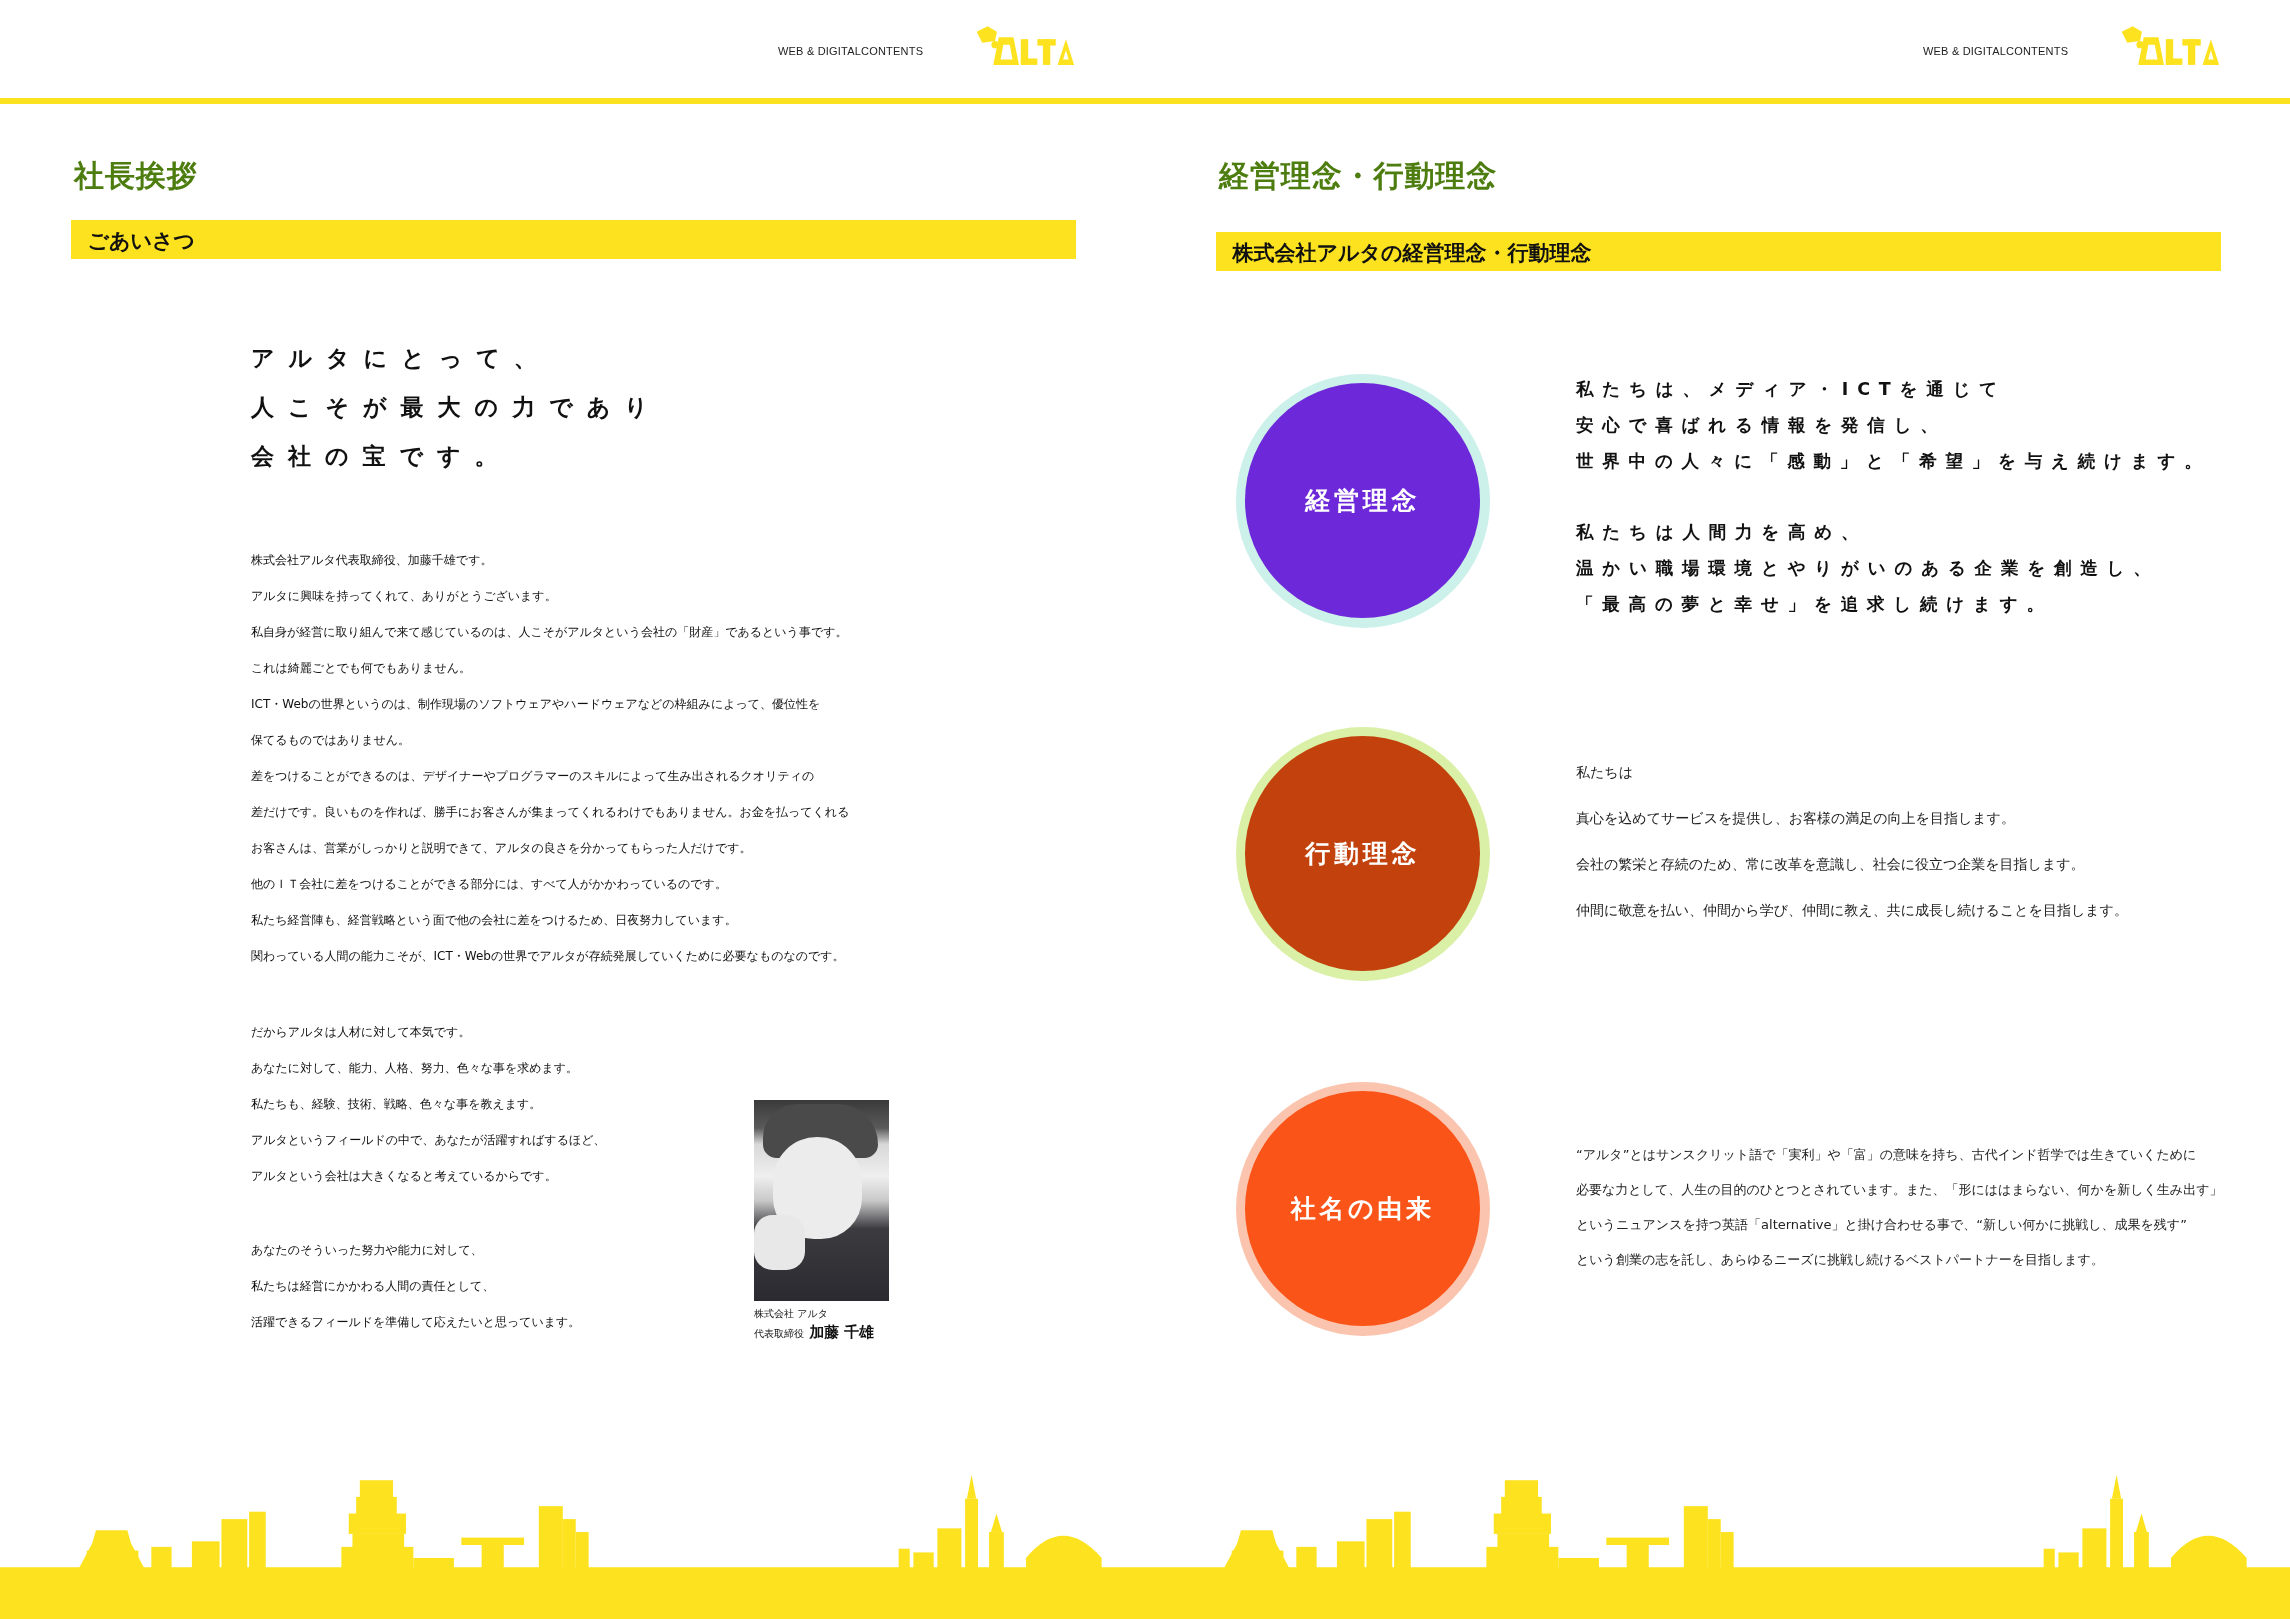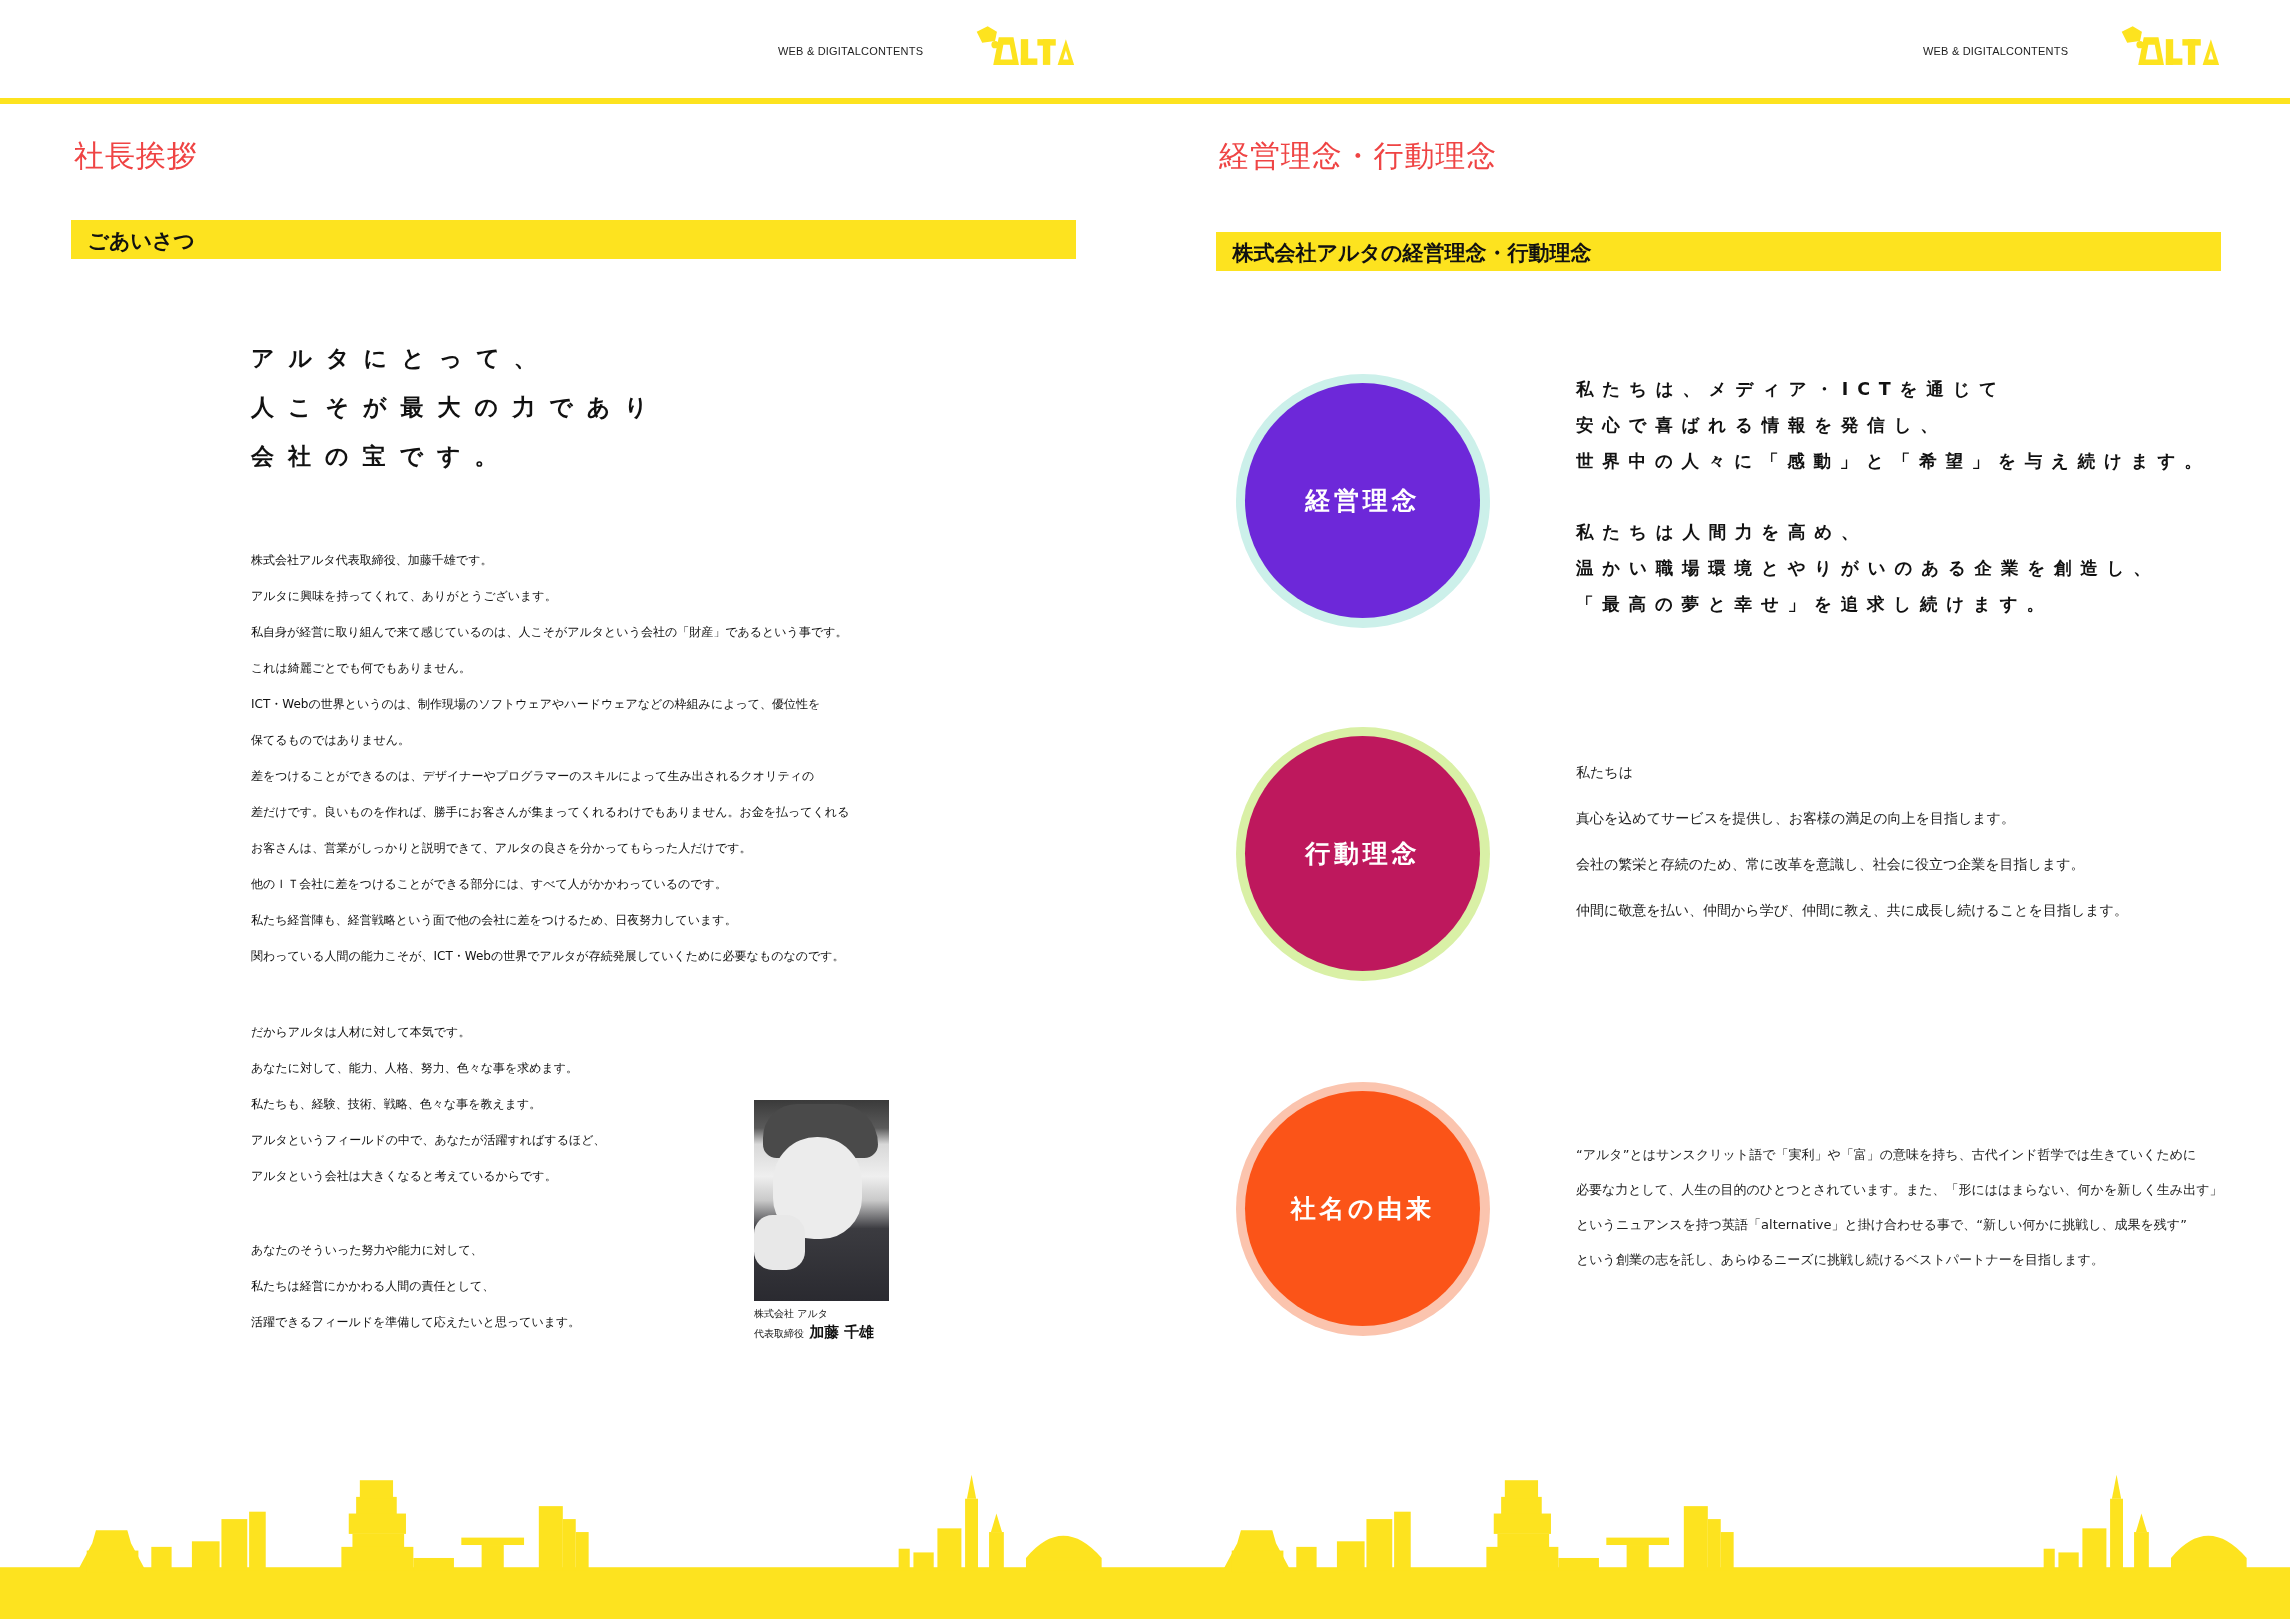--- a/index.html
+++ b/index.html
@@ -7,22 +7,22 @@
          font-family:"DejaVu Sans","Liberation Sans",sans-serif; color:#1a1a1a; }
   .page { position:absolute; top:0; width:1145px; height:1620px; }
   .page.left { left:0; }
   .page.right { left:1145px; }
 
   .hdr-text { position:absolute; top:45px; left:778px; font-size:11px; letter-spacing:0.2px;
               font-family:"Liberation Sans",sans-serif; color:#222; white-space:nowrap; }
   .logo { position:absolute; top:26px; left:973px; width:103px; height:41px; }
   .hdr-line { position:absolute; top:98px; left:0; width:1145px; height:5.5px; background:#fde31f; }
 
-  .page-title { position:absolute; top:136px; left:74px; font-size:30px; font-weight:normal;
-                font-family:"DejaVu Serif","Liberation Serif",serif; color:#ef4444; letter-spacing:0.9px; white-space:nowrap; }
+  .page-title { position:absolute; top:156px; left:74px; font-size:30px; font-weight:bold;
+                font-family:"DejaVu Serif","Liberation Serif",serif; color:#4d7c0f; letter-spacing:0.9px; white-space:nowrap; }
   .section-bar { position:absolute; top:220px; left:71px; width:1005px; height:39px; background:#fde31f; }
   .section-bar span { position:absolute; left:16.6px; top:6.5px; font-size:21px; font-weight:bold; color:#111; white-space:nowrap; }
 
   
   .lead { position:absolute; top:334px; left:251px; }
   .lead div { font-size:23px; font-weight:bold; letter-spacing:14px; line-height:49px; white-space:nowrap; color:#111; }
   .body-text { position:absolute; left:251px; font-size:12px; line-height:36px; white-space:nowrap; color:#111; }
   .photo { position:absolute; left:754px; top:1100px; width:135px; height:201px;
            background:linear-gradient(180deg,#3a3a3a 0%,#5a5a5a 14%,#d8d8d8 22%,#efefef 38%,#c9c9c9 50%,#3b3b40 64%,#2a2a30 100%); overflow:hidden; }
   .photo .face { position:absolute; left:18.5px; top:37px; width:89px; height:102px; border-radius:44px 44px 41px 41px; background:#ececec; }
@@ -32,21 +32,21 @@
   .sig1 { top:1307px; font-size:10px; }
   .sig2 { top:1323px; font-size:10px; }
   .sig2 b { font-size:14.8px; margin-left:5.5px; }
 
   
   .circle { position:absolute; left:91px; width:254px; height:254px; border-radius:50%; }
   .circle .inner { position:absolute; left:9.2px; top:9.2px; width:235px; height:235px; border-radius:50%;
                    display:flex; align-items:center; justify-content:center; }
   .circle .inner span { color:#fff; font-weight:bold; font-size:25px; letter-spacing:3.7px; white-space:nowrap; }
   .c1 { top:374px; background:#ccf0ea; } .c1 .inner { background:#6d28d9; }
-  .c2 { top:727px; background:#d9f0a6; } .c2 .inner { background:#be185d; }
+  .c2 { top:727px; background:#d9f0a6; } .c2 .inner { background:#c2410c; }
   .c3 { top:1082px; background:#fbc4ae; } .c3 .inner { background:#fb5418; }
 
   .mission { position:absolute; left:431px; top:371px; }
   .mission div { font-size:17.5px; font-weight:bold; letter-spacing:8.8px; line-height:36px; white-space:nowrap; color:#111; }
   .mission .gap { height:35px; }
   .conduct { position:absolute; left:431px; top:749px; }
   .conduct div { font-size:14px; line-height:46px; white-space:nowrap; color:#222; }
   .origin { position:absolute; left:431px; top:1137px; }
   .origin div { font-size:13px; line-height:35px; white-space:nowrap; color:#222; }
 

